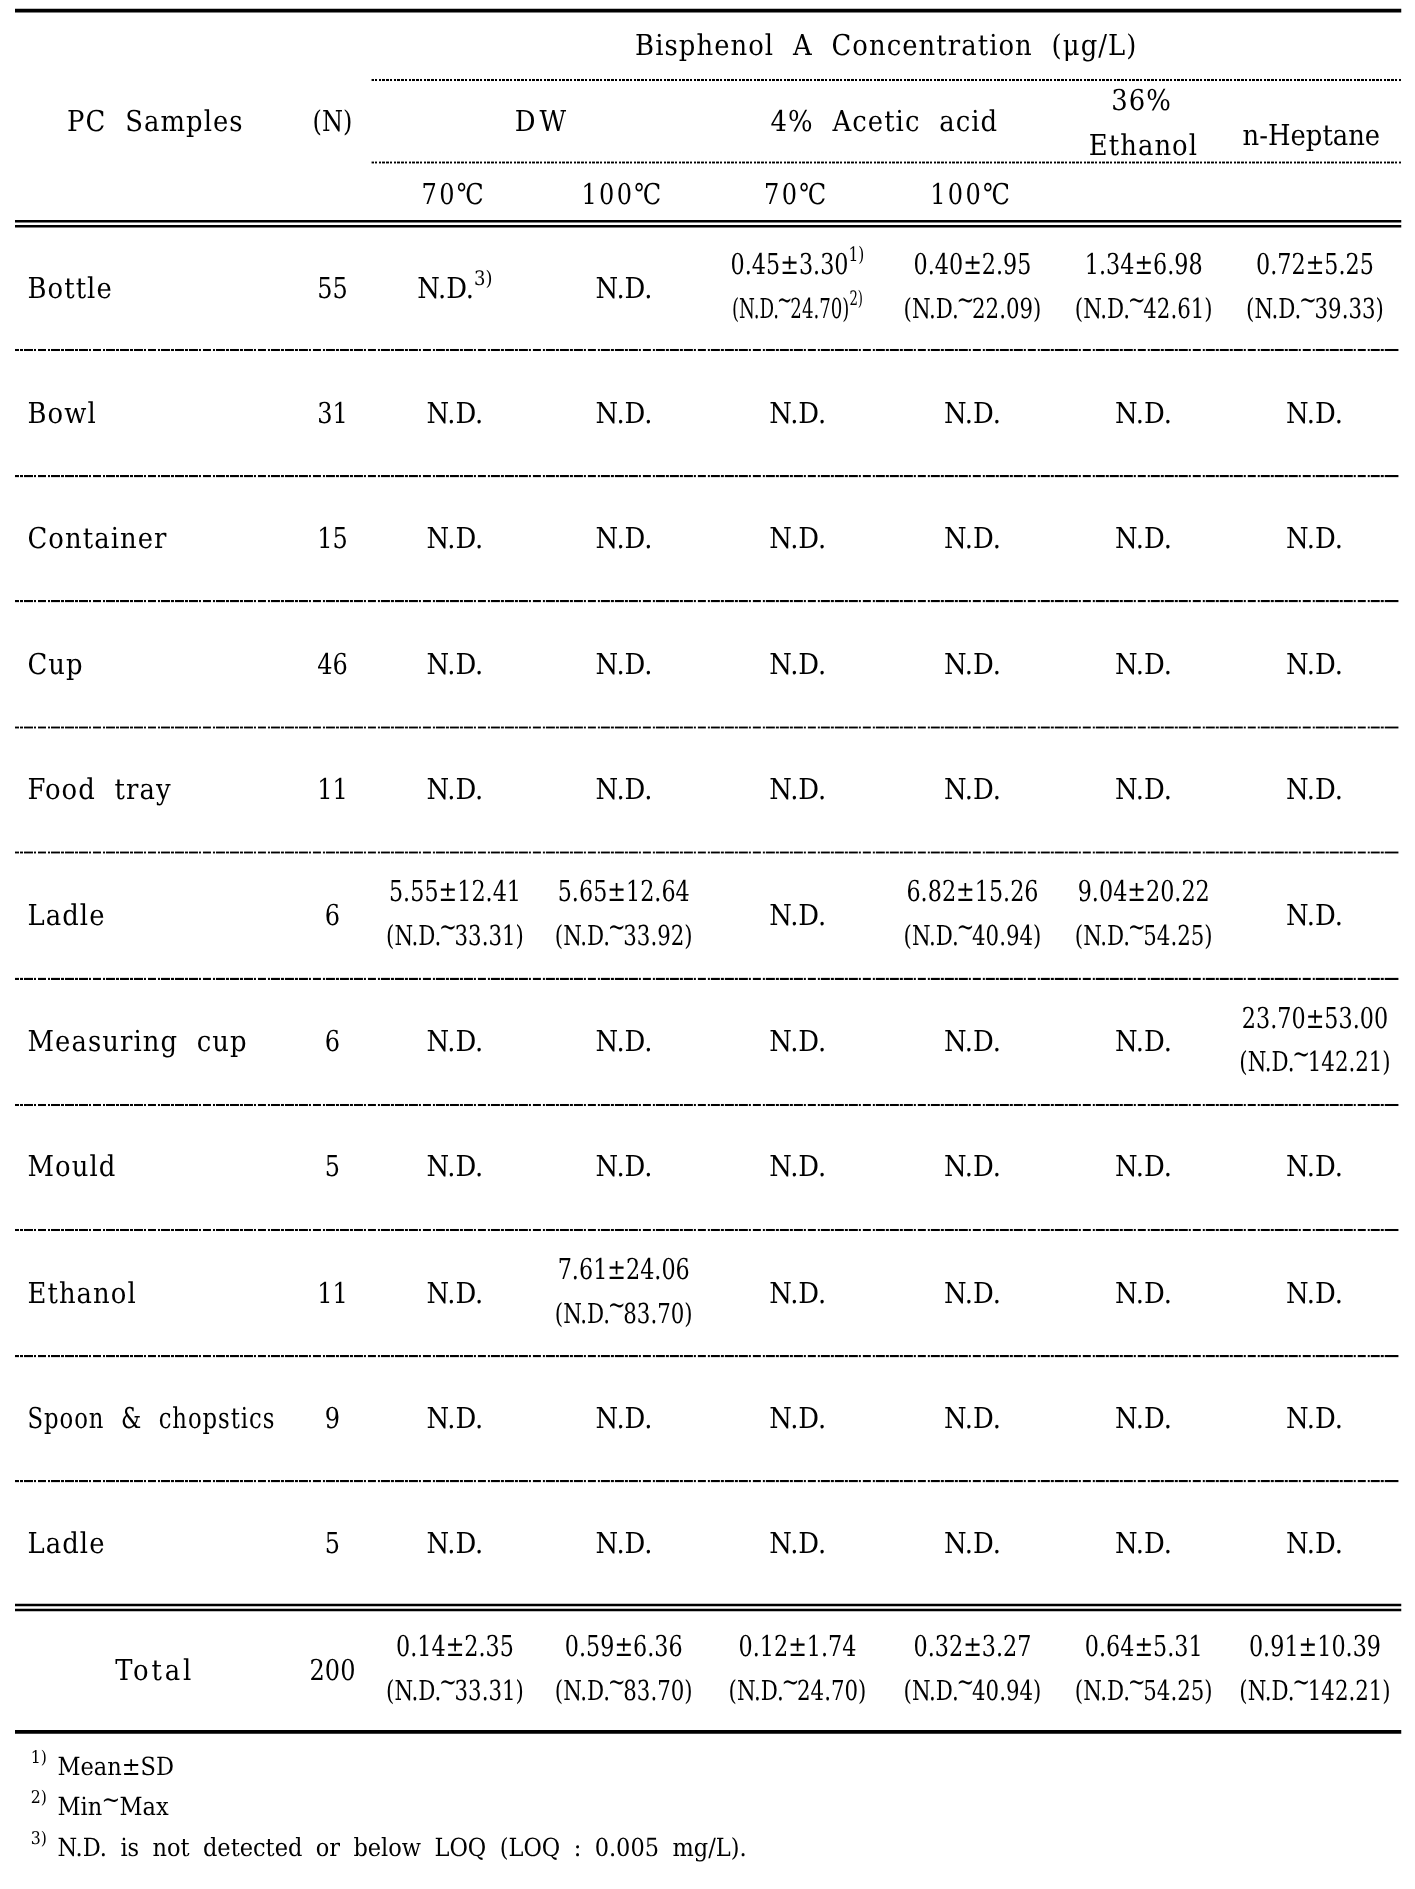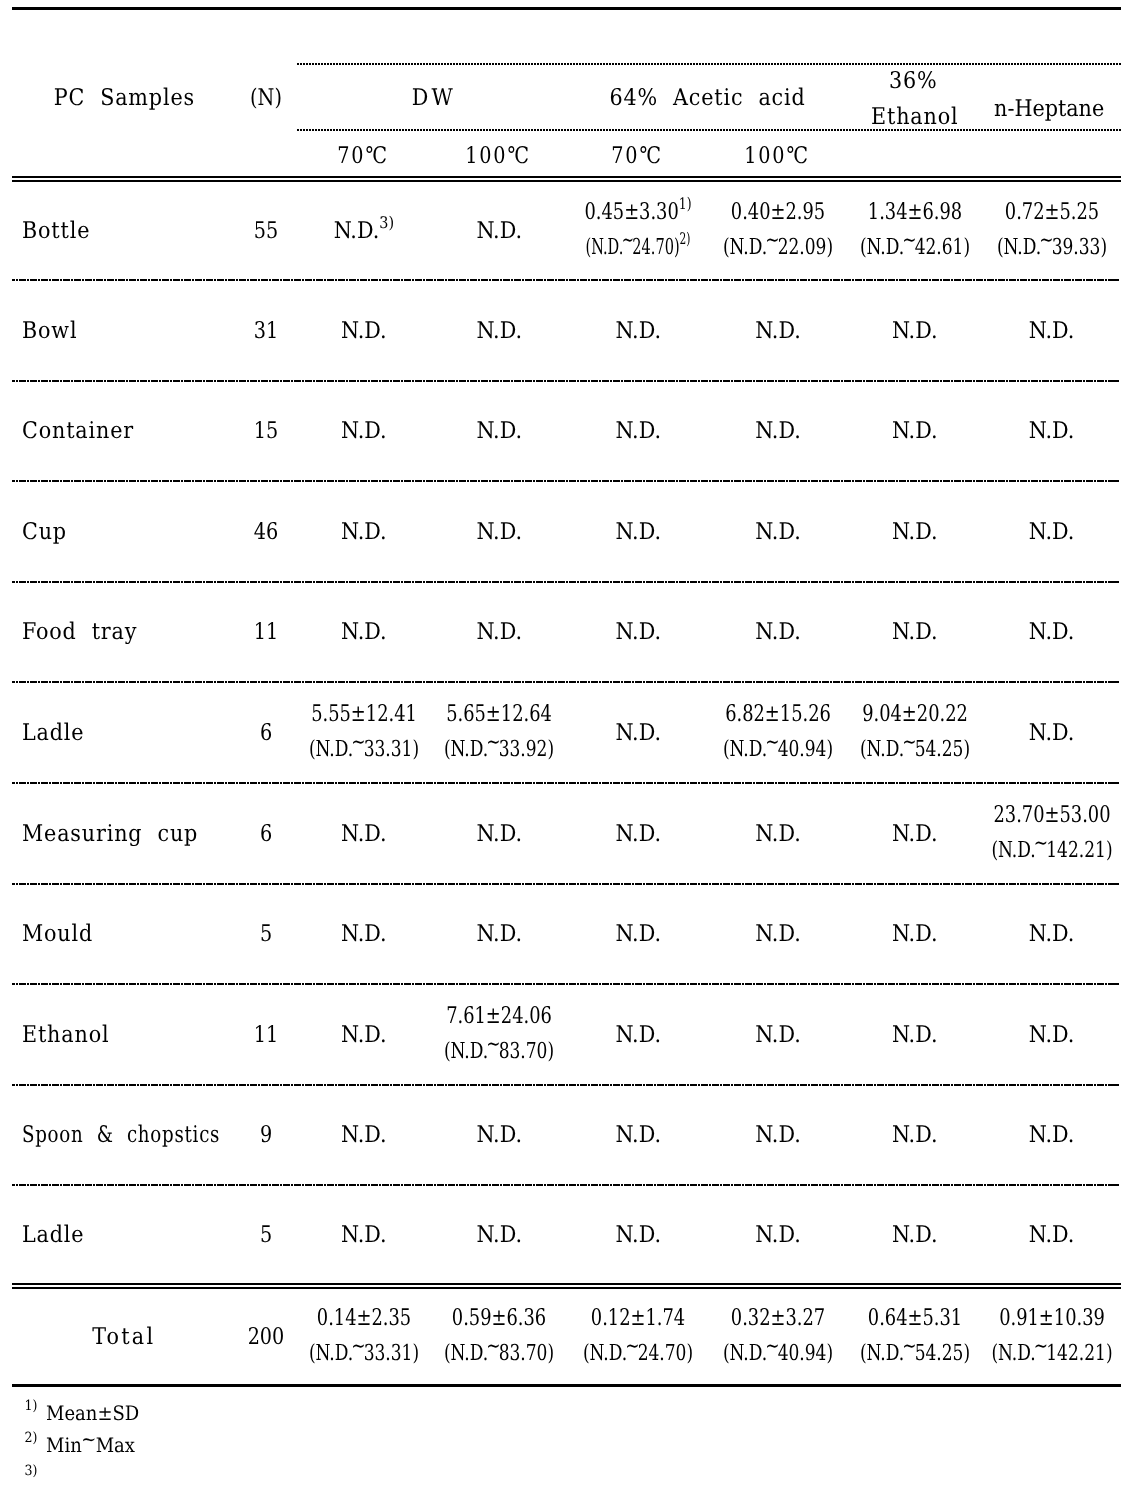--- a/index.html
+++ b/index.html
@@ -56,24 +56,25 @@
   <div class="rule-dashdot" style="top:681.0px"></div>
   <div class="rule-dashdot" style="top:782.0px"></div>
   <div class="rule-dashdot" style="top:883.0px"></div>
   <div class="rule-dashdot" style="top:983.0px"></div>
   <div class="rule-dashdot" style="top:1084.0px"></div>
   <div class="rule-dashdot" style="top:1184.0px"></div>
   <div class="rule rule-thin" style="top:1283.1px"></div>
   <div class="rule rule-thin" style="top:1287.2px"></div>
   <div class="rule rule-thick" style="top:1384.0px"></div>
 
+  <div class="t sp ctr" style="left:709.0px;top:26.0px">Bisphenol A Concentration (μg/L)</div>
   <div class="t sp" style="left:53.7px;top:87.2px">PC Samples</div>
   <div class="t n93" style="left:265.5px;top:87.2px">(N)</div>
   <div class="t ctr" style="left:433.88px;top:87.2px;letter-spacing:3.2px">DW</div>
-  <div class="t sp ctr" style="left:707.50px;top:87.2px">64% Acetic acid</div>
+  <div class="t sp ctr" style="left:707.50px;top:87.2px">4% Acetic acid</div>
   <div class="t sp ctr" style="left:913.25px;top:69.5px">36%</div>
   <div class="t sp ctr" style="left:914.75px;top:105.7px">Ethanol</div>
   <div class="t ctr" style="left:1049.12px;top:98px">n‐Heptane</div>
   <div class="t n93" style="left:362.68px;top:144.7px;letter-spacing:2px">70℃</div>
   <div class="t n93" style="left:498.05px;top:144.7px;letter-spacing:2px">100℃</div>
   <div class="t n93" style="left:637.05px;top:144.7px;letter-spacing:2px">70℃</div>
   <div class="t n93" style="left:776.80px;top:144.7px;letter-spacing:2px">100℃</div>
 
   <div class="t sp" style="left:22.0px;top:219.7px">Bottle</div>
   <div class="t n93" style="left:265.5px;top:219.7px">55</div>
@@ -197,14 +198,15 @@
   <div class="t n86" style="left:914.75px;top:1307.0px">0.64±5.31</div>
   <div class="t rng n83" style="left:914.75px;top:1343.3px">(N.D.<span class="tl">~</span>54.25)</div>
   <div class="t n86" style="left:1051.62px;top:1307.0px">0.91±10.39</div>
   <div class="t rng n83" style="left:1051.62px;top:1343.3px">(N.D.<span class="tl">~</span>142.21)</div>
 
   <div class="fnmk" style="left:24.5px;top:1398.8px">1)</div>
   <div class="fn" style="left:46.0px;top:1402.6px"><span>Mean±SD</span></div>
   <div class="fnmk" style="left:24.5px;top:1431.2px">2)</div>
   <div class="fn" style="left:46.0px;top:1434.5px"><span>Min<span class="tl">~</span>Max</span></div>
   <div class="fnmk" style="left:24.5px;top:1463.9px">3)</div>
+  <div class="fn" style="left:46.0px;top:1467.6px"><span>N.D. is not detected or below LOQ (LOQ : 0.005 mg/L).</span></div>
 
 </div>
 
 </body></html>

